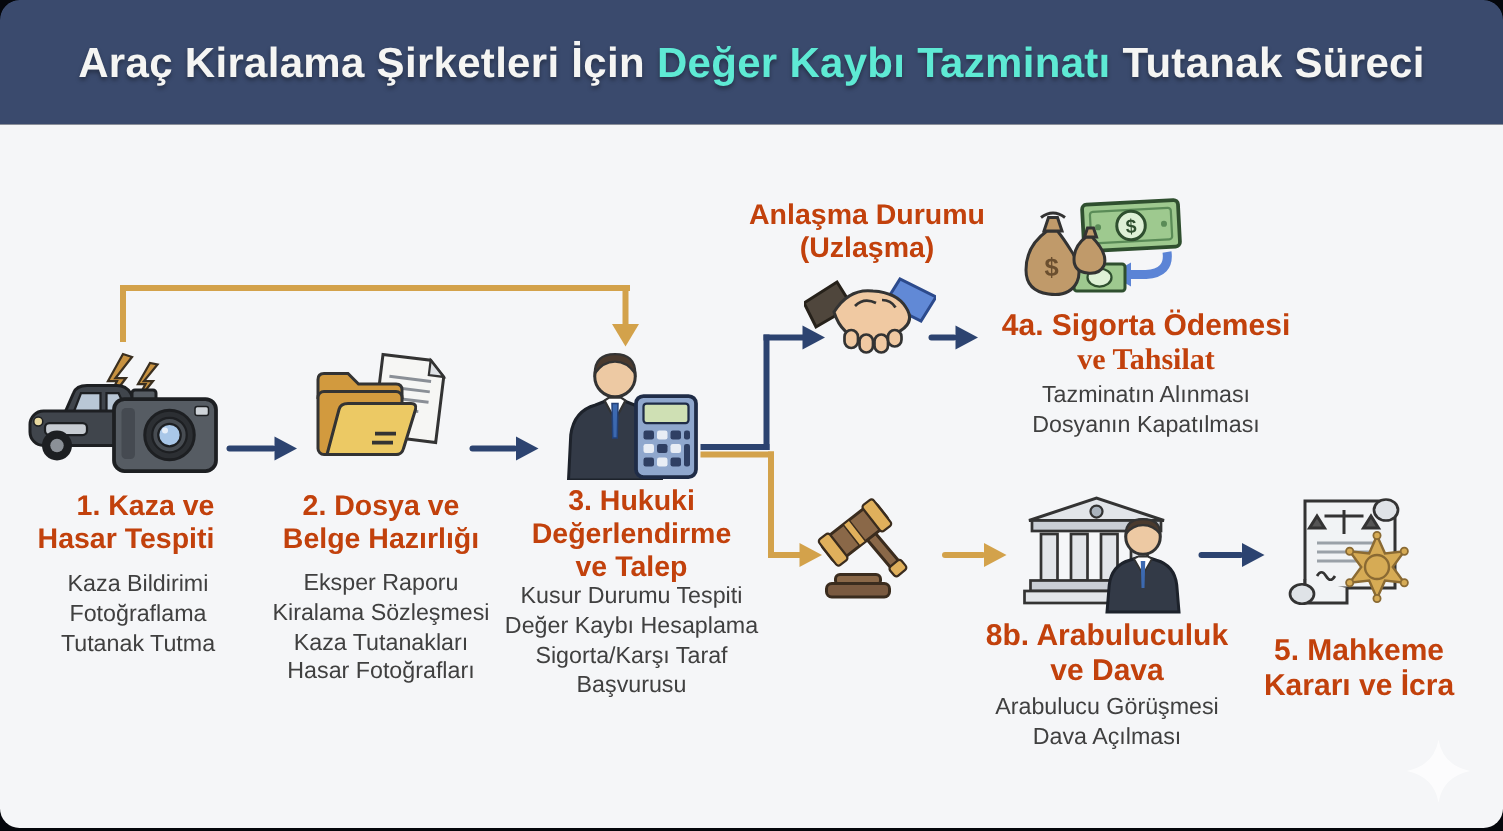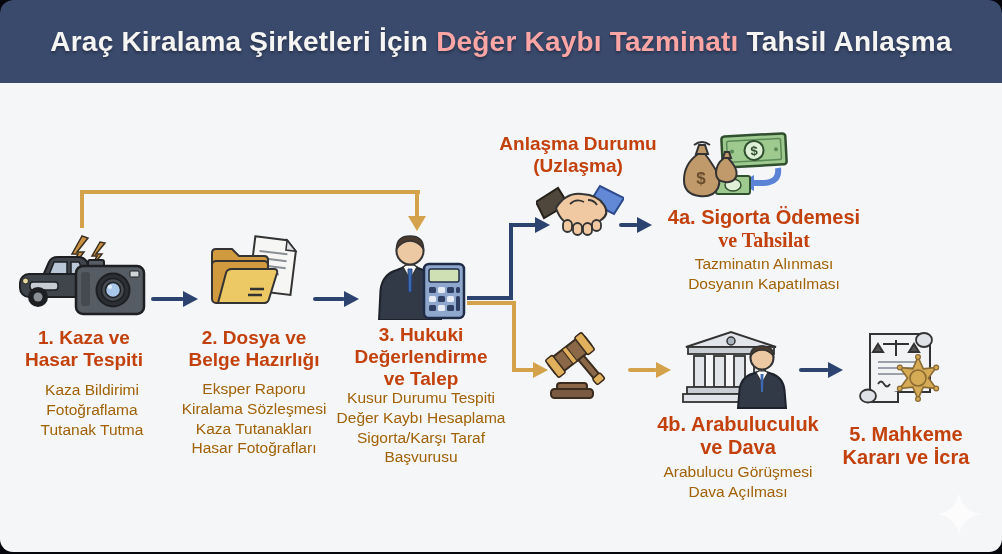--- a/index.html
+++ b/index.html
@@ -2,47 +2,47 @@
 <html><head>
 <meta charset="utf-8">
 <style>
   html,body{margin:0;padding:0;background:#05070c;}
   body{font-family:"Liberation Sans","DejaVu Sans",sans-serif;}
   .frame{position:relative;width:1002px;height:554px;background:#05070c;border-radius:13px;overflow:hidden;}
   .header{position:absolute;left:0;top:0;width:100%;height:83px;background:#3a4a6d;border-radius:13px 13px 0 0;
           display:flex;align-items:center;justify-content:center;font-size:28px;font-weight:bold;letter-spacing:.2px;
           text-shadow:0 2px 3px rgba(0,0,0,.35);}
   .header .w{color:#f5f5f3;}
-  .header .g{color:#fca5a5;margin:0 8px;}
+  .header .g{color:#5eead4;margin:0 8px;}
   .panel{position:absolute;left:0;top:83px;width:1002px;height:469px;background:#f5f6f8;border-radius:0 0 13px 13px;}
   .abs{position:absolute;}
   .grp{position:absolute;transform:translateX(-50%);text-align:center;}
   .t{font-size:19px;font-weight:bold;color:#c2410c;line-height:1.16;white-space:nowrap;}
-  .s{font-size:15.5px;color:#a16207;line-height:1.28;white-space:nowrap;}
+  .s{font-size:15.5px;color:#404040;line-height:1.28;white-space:nowrap;}
   .t.reg{font-weight:normal;}
   
   .seg{position:absolute;background:#d3a24b;}
   .seg.navy{background:#2c4370;}
   
   .shaft{position:absolute;height:4.5px;background:#2c4370;border-radius:2px;}
   .shaft.gold{background:#d3a24b;}
   .head-r{position:absolute;width:0;height:0;border-top:8px solid transparent;border-bottom:8px solid transparent;border-left:15px solid #2c4370;}
   .head-r.gold{border-left-color:#d3a24b;}
   .head-d{position:absolute;width:0;height:0;border-left:9px solid transparent;border-right:9px solid transparent;border-top:15px solid #d3a24b;}
   svg{display:block;}
 </style>
 </head>
 <body>
 
 <div class="frame">
 
   <div class="header">
     <span class="w">Araç Kiralama Şirketleri İçin</span>
     <span class="g">Değer Kaybı Tazminatı</span>
-    <span class="w">Tahsil Anlaşma</span>
+    <span class="w">Tutanak Süreci</span>
   </div>
 
   <div class="panel">
 
     <div>
       <div class="seg" style="left:80px;top:107px;width:340px;height:3.5px;"></div>
       <div class="seg" style="left:80px;top:107px;width:3.5px;height:38px;"></div>
       <div class="seg" style="left:415px;top:107px;width:3.5px;height:28px;"></div>
       <div class="head-d" style="left:408px;top:133px;"></div>
     </div>
@@ -70,21 +70,21 @@
           <rect x="65" y="38" width="9" height="34" rx="3" fill="#454a51"></rect>
           <circle cx="97" cy="56" r="16.5" fill="#2c2f33" stroke="#1d1f22" stroke-width="2"></circle>
           <circle cx="97" cy="56" r="11.5" fill="#474c52" stroke="#1d1f22" stroke-width="1.5"></circle>
           <circle cx="97" cy="56" r="7.5" fill="#a9c7e8" stroke="#1d1f22" stroke-width="1.5"></circle>
           <circle cx="94" cy="53" r="2" fill="#e6eef8"></circle>
           <rect x="114" y="37" width="9" height="6" rx="1.5" fill="#cfd4d9" stroke="#1d1f22"></rect>
         </g>
       </svg>
     </div>
 
-    <div class="grp" style="left:84px;top:244px;">
+    <div class="grp" style="left:84px;top:244px;text-align:right;">
       <div class="t">1. Kaza ve</div>
       <div class="t">Hasar Tespiti</div>
     </div>
     <div class="grp" style="left:92px;top:297px;">
       <div class="s">Kaza Bildirimi</div>
       <div class="s">Fotoğraflama</div>
       <div class="s">Tutanak Tutma</div>
     </div>
 
     <div>
@@ -276,21 +276,21 @@
           <circle cx="26" cy="14" r="11.5" fill="#edc9a3" stroke="#333" stroke-width="2"></circle>
           <path d="M14.5,12 Q14.5,2 26,2 Q37.5,2 37.5,12 Q33,6 26,6 Q19,6 14.5,12 Z" fill="#4a3a2e" stroke="#333" stroke-width="1.5"></path>
           <path d="M2,64 L3.5,46 Q5,33 17,29.5 L23,27.5 L29,27.5 L35,29.5 Q47,33 48.5,46 L50,64 Z" fill="#333a47" stroke="#1d222b" stroke-width="2"></path>
           <polygon points="20,28.5 26,39 32,28.5 29,27 23,27" fill="#ffffff" stroke="#333" stroke-width="1.2"></polygon>
           <polygon points="24.5,30 27.5,30 27,48 25,48" fill="#3c69b0"></polygon>
         </g>
       </svg>
     </div>
 
     <div class="grp" style="left:738px;top:330px;">
-      <div class="t" style="font-size:20px;">4b. Arabuluculuk</div>
+      <div class="t" style="font-size:20px;">8b. Arabuluculuk</div>
       <div class="t" style="font-size:20px;">ve Dava</div>
     </div>
     <div class="grp" style="left:738px;top:379px;">
       <div class="s">Arabulucu Görüşmesi</div>
       <div class="s">Dava Açılması</div>
     </div>
 
     <div>
       <div class="shaft" style="left:799px;top:284.5px;width:30px;"></div>
       <div class="head-r" style="left:828px;top:279px;"></div>

